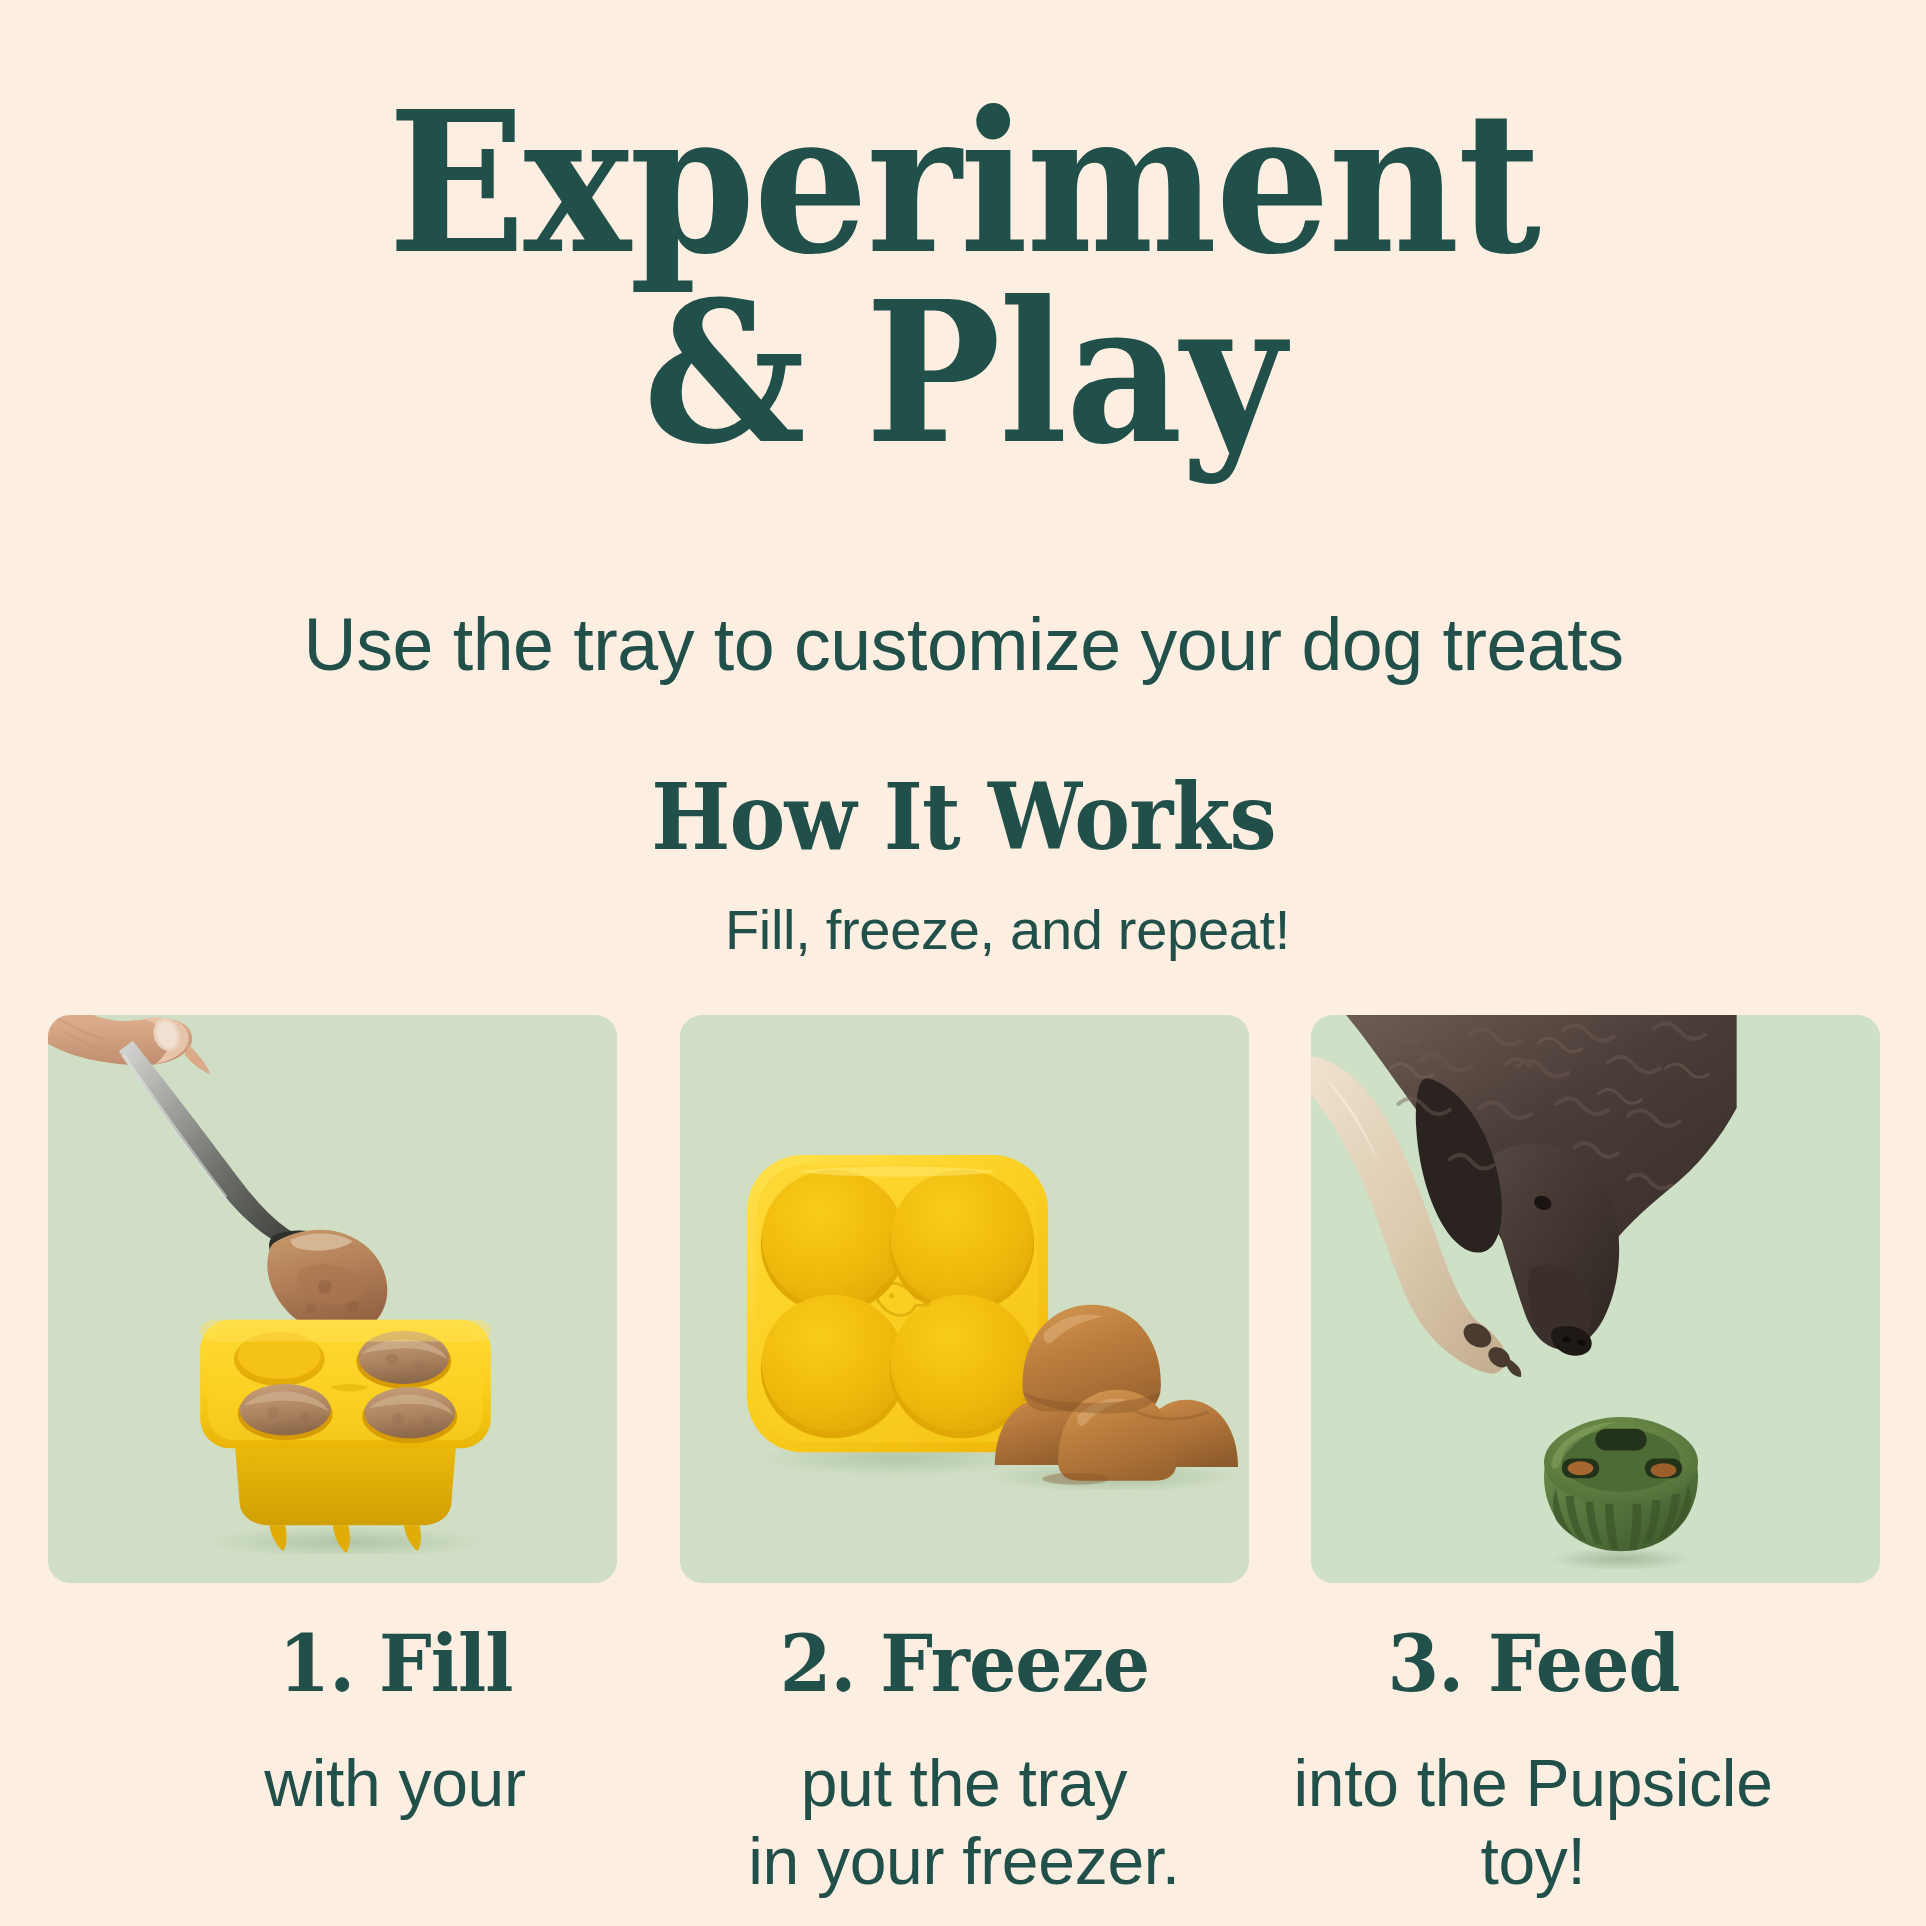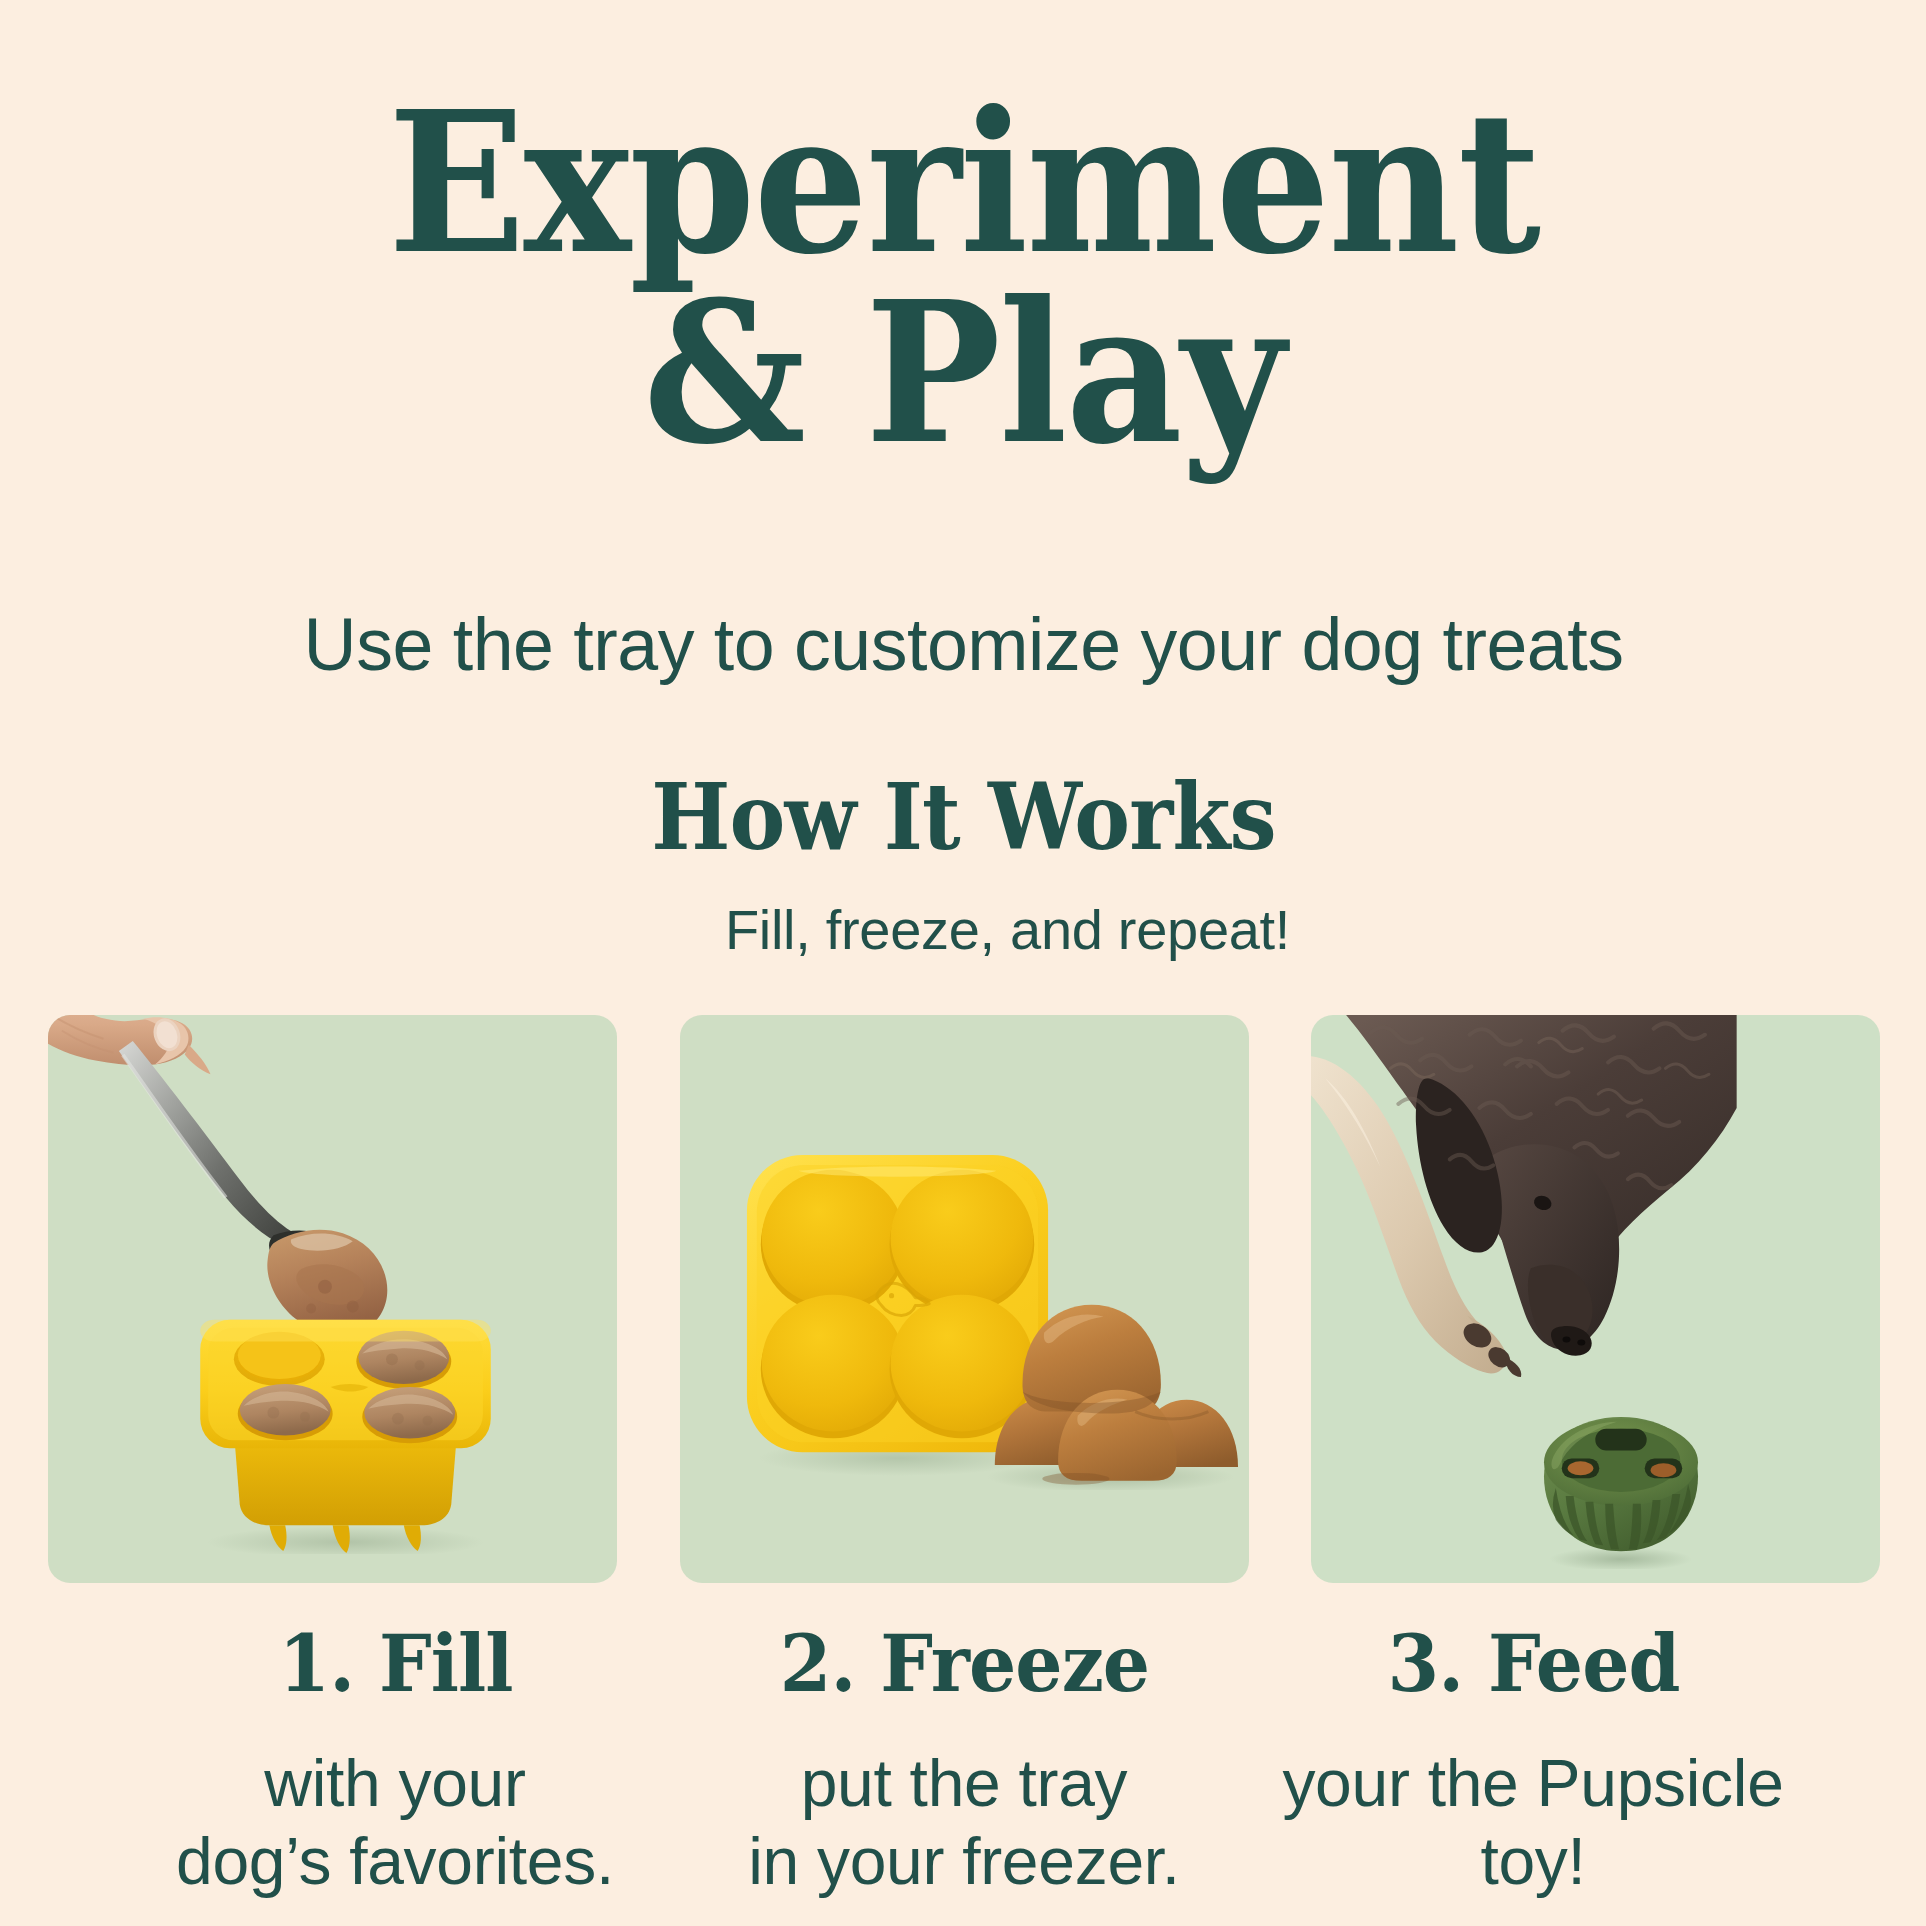--- a/index.html
+++ b/index.html
@@ -453,35 +453,34 @@
     </div>
 
   </div>
 
   <div class="steps">
 
     <div class="step">
       <div class="step-title">1. Fill</div>
       <div class="step-desc">
         <span class="ln">with your</span>
-        <span class="ln">dog’s favorites.</span>
       </div>
     </div>
 
     <div class="step">
       <div class="step-title">2. Freeze</div>
       <div class="step-desc">
         <span class="ln">put the tray</span>
         <span class="ln">in your freezer.</span>
       </div>
     </div>
 
     <div class="step">
       <div class="step-title">3. Feed</div>
       <div class="step-desc">
-        <span class="ln">your the Pupsicle toy!</span>
+        <span class="ln">into the Pupsicle toy!</span>
       </div>
     </div>
 
   </div>
 
 </div>
 
 
 </body></html>

